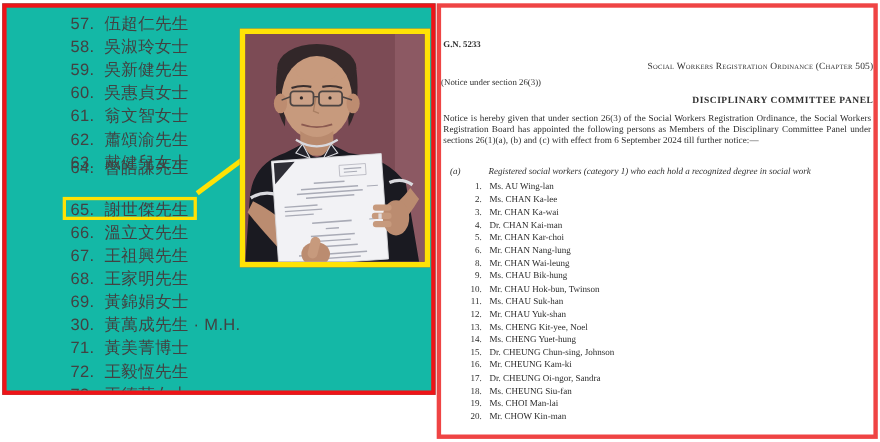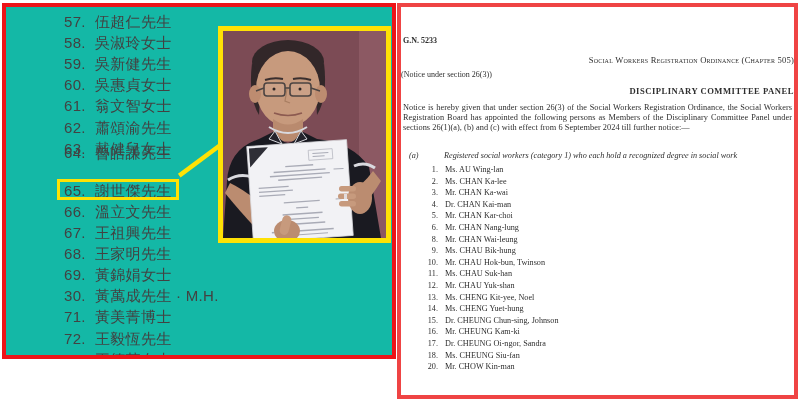--- a/index.html
+++ b/index.html
@@ -186,15 +186,16 @@
     <div class="drow"><span class="dnum">9.</span><span class="dname">Ms. CHAU Bik-hung</span></div>
     <div class="drow"><span class="dnum">10.</span><span class="dname">Mr. CHAU Hok-bun, Twinson</span></div>
     <div class="drow"><span class="dnum">11.</span><span class="dname">Ms. CHAU Suk-han</span></div>
     <div class="drow"><span class="dnum">12.</span><span class="dname">Mr. CHAU Yuk-shan</span></div>
     <div class="drow"><span class="dnum">13.</span><span class="dname">Ms. CHENG Kit-yee, Noel</span></div>
     <div class="drow"><span class="dnum">14.</span><span class="dname">Ms. CHENG Yuet-hung</span></div>
     <div class="drow"><span class="dnum">15.</span><span class="dname">Dr. CHEUNG Chun-sing, Johnson</span></div>
     <div class="drow"><span class="dnum">16.</span><span class="dname">Mr. CHEUNG Kam-ki</span></div>
     <div class="drow"><span class="dnum">17.</span><span class="dname">Dr. CHEUNG Oi-ngor, Sandra</span></div>
     <div class="drow"><span class="dnum">18.</span><span class="dname">Ms. CHEUNG Siu-fan</span></div>
+    <div class="drow"><span class="dnum">19.</span><span class="dname">Ms. CHOI Man-lai</span></div>
     <div class="drow"><span class="dnum">20.</span><span class="dname">Mr. CHOW Kin-man</span></div>
   </div>
 </div>
 
 </body></html>

